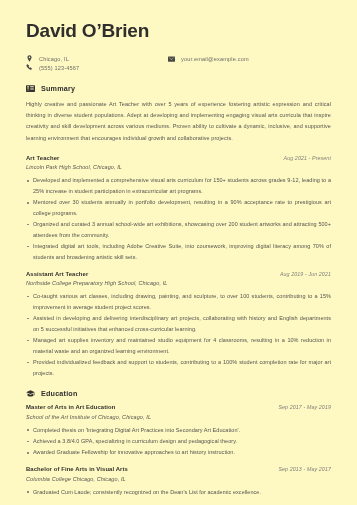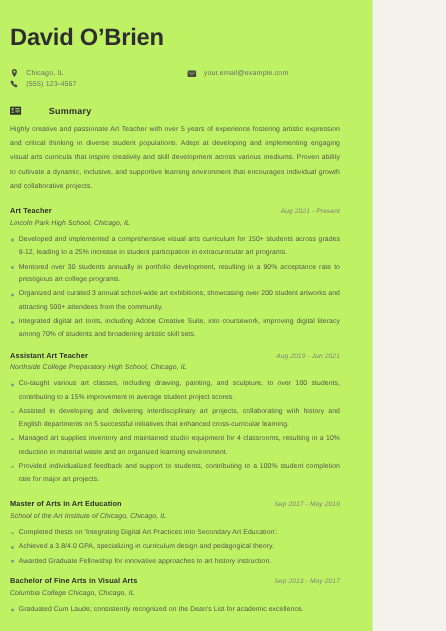--- a/index.html
+++ b/index.html
@@ -7,24 +7,24 @@
   body {
     width: 357px;
     height: 505px;
     background: #f4f1ea;
     font-family: "Liberation Sans", sans-serif;
     color: #3a3936;
     overflow: hidden;
   }
 
   .page {
-    width: 298px;
+    width: 357px;
     height: 505px;
-    background: #bef264;
-    padding: 20px 26px 0 8px;
+    background: #fef9c3;
+    padding: 20px 26px 0 26px;
   }
 
   
   .name {
     font-size: 19px;
     font-weight: bold;
     letter-spacing: -0.2px;
     color: #2f2e2c;
     margin-bottom: 13px;
   }
@@ -66,21 +66,20 @@
     width: 9px; height: 9px; flex: 0 0 9px;
     display: flex; align-items: center; justify-content: center;
     color: #35332f;
   }
   .sec-head .ico svg { display: block; }
   .sec-title {
     font-size: 7.2px;
     font-weight: bold;
     color: #2f2e2c;
     letter-spacing: 0.2px;
-    margin-left: 16px;
   }
 
   .section { margin-bottom: 11px; }
 
   
   .summary-text {
     font-size: 5.5px;
     line-height: 2.04;
     color: #55534e;
     text-align: justify;
@@ -216,20 +215,28 @@
       <ul class="bullets">
         <li>Co-taught various art classes, including drawing, painting, and sculpture, to over 100 students, contributing to a 15% improvement in average student project scores.</li>
         <li>Assisted in developing and delivering interdisciplinary art projects, collaborating with history and English departments on 5 successful initiatives that enhanced cross-curricular learning.</li>
         <li>Managed art supplies inventory and maintained studio equipment for 4 classrooms, resulting in a 10% reduction in material waste and an organized learning environment.</li>
         <li>Provided individualized feedback and support to students, contributing to a 100% student completion rate for major art projects.</li>
       </ul>
     </div>
   </div>
 
   <div class="section">
+    <div class="sec-head">
+      <span class="ico">
+        <svg viewBox="0 0 16 12" width="9" height="6.8" fill="currentColor">
+          <path d="M8 0.4L0.2 3.8 8 7.2l7.8-3.4L8 0.4zM2.6 6.1v3.1c0 1.3 2.4 2.4 5.4 2.4s5.4-1.1 5.4-2.4V6.1L8 8.5 2.6 6.1zM14.9 5.1v4h0.8v-4h-.8z"></path>
+        </svg>
+      </span>
+      <span class="sec-title">Education</span>
+    </div>
 
     <div class="entry">
       <div class="entry-top">
         <span class="entry-title">Master of Arts in Art Education</span>
         <span class="entry-date">Sep 2017 - May 2019</span>
       </div>
       <div class="entry-sub">School of the Art Institute of Chicago, Chicago, IL</div>
       <ul class="bullets">
         <li class="nojust">Completed thesis on 'Integrating Digital Art Practices into Secondary Art Education'.</li>
         <li class="nojust">Achieved a 3.8/4.0 GPA, specializing in curriculum design and pedagogical theory.</li>

